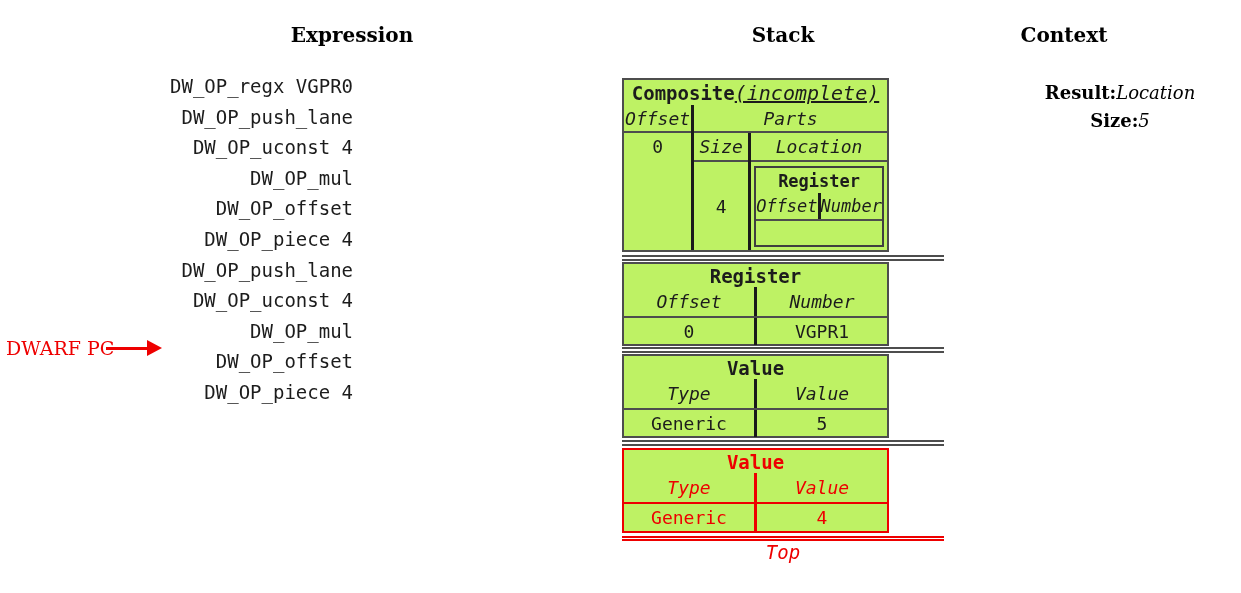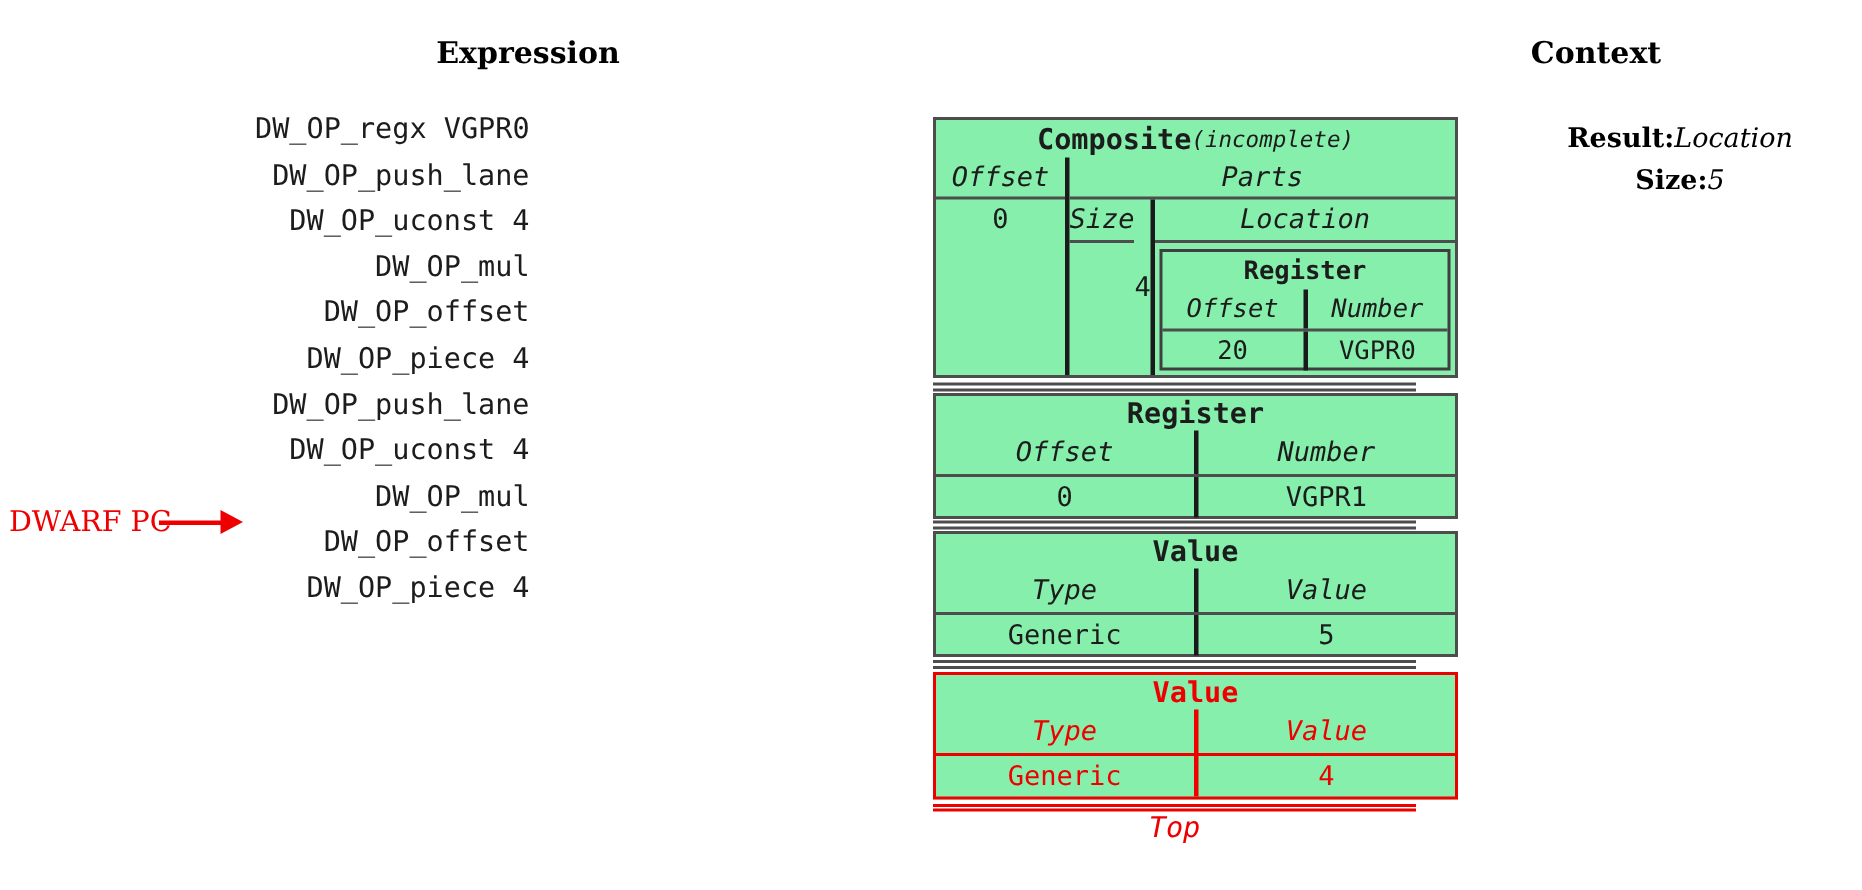--- a/index.html
+++ b/index.html
@@ -25,25 +25,25 @@
 
   
   .pc-label{position:absolute;left:6px;top:337px;font-family:"DejaVu Serif",serif;
             font-size:19px;color:var(--red);}
   .pc-shaft{position:absolute;left:106px;top:347px;width:43px;height:3px;background:var(--red);}
   .pc-head{position:absolute;left:147px;top:340px;width:0;height:0;
            border-top:8px solid transparent;border-bottom:8px solid transparent;
            border-left:15px solid var(--red);}
 
   
-  .stk{position:absolute;left:622px;width:350px;box-sizing:border-box;
-       border:2px solid var(--gray);background:#86efac;}
+  .stk{position:absolute;left:622px;width:267px;box-sizing:border-box;
+       border:2px solid var(--gray);background:#bef264;}
   .stk .t{display:flex;justify-content:center;align-items:center;
           font-weight:bold;font-size:19px;}
-  .stk .t .sfx{font-weight:normal;font-style:italic;font-size:15px;}
+  .stk .t .sfx{font-weight:normal;font-style:italic;font-size:20px;text-decoration:underline;}
   .h{font-style:italic;font-size:18px;display:flex;align-items:center;justify-content:center;}
   .v{font-size:18px;display:flex;align-items:center;justify-content:center;}
 
   
   .stk-simple .t{height:23px;}
   .stk-simple .cols{display:flex;height:29px;border-bottom:2px solid var(--gray);}
   .stk-simple .vals{display:flex;height:27px;}
   .stk-simple .cols>div,.stk-simple .vals>div{flex:1;}
   .stk-simple .cols>div:last-child,.stk-simple .vals>div:last-child{border-left:3px solid var(--dark);}
 
@@ -55,21 +55,21 @@
   
   #t1{top:78px;height:174px;}
   #t1 .t{height:25px;}
   #t1 .body{display:flex;height:145px;}
   #t1 .c-offset{width:86px;border-right:3px solid var(--dark);display:flex;flex-direction:column;}
   #t1 .c-offset .h{height:26px;border-bottom:2px solid var(--gray);}
   #t1 .c-offset .v{height:26px;}
   #t1 .c-parts{flex:1;display:flex;flex-direction:column;}
   #t1 .c-parts>.h{height:26px;border-bottom:2px solid var(--gray);}
   #t1 .sub{display:flex;flex:1;}
-  #t1 .c-size{width:54px;border-right:3px solid var(--dark);display:flex;flex-direction:row;}
+  #t1 .c-size{width:54px;border-right:3px solid var(--dark);display:flex;flex-direction:column;}
   #t1 .c-size .h{height:27px;border-bottom:2px solid var(--gray);}
   #t1 .c-size .v{flex:1;}
   #t1 .c-loc{flex:1;display:flex;flex-direction:column;}
   #t1 .c-loc>.h{height:27px;border-bottom:2px solid var(--gray);}
   
   .nest{margin:4px 3px 3px 3px;border:2px solid #3f3f3f;box-sizing:border-box;height:81px;}
   .nest .t{height:23px;font-size:17px;}
   .nest .cols{display:flex;height:26px;border-bottom:2px solid var(--gray);}
   .nest .vals{display:flex;height:26px;}
   .nest .cols>div,.nest .vals>div{flex:1;}
@@ -96,20 +96,21 @@
        font-family:"DejaVu Serif",serif;font-size:18px;line-height:28px;color:#000;}
   .ctx .bl{font-weight:bold;}
   .ctx .it{font-style:italic;}
 </style>
 </head>
 <body>
 
 <div class="canvas">
 
   <div class="hdr" id="hdr-expr">Expression</div>
+  <div class="hdr" id="hdr-stack">Stack</div>
   <div class="hdr" id="hdr-ctx">Context</div>
 
   <div class="expr-list">
     <div class="expr-item">DW_OP_regx VGPR0</div>
     <div class="expr-item">DW_OP_push_lane</div>
     <div class="expr-item">DW_OP_uconst 4</div>
     <div class="expr-item">DW_OP_mul</div>
     <div class="expr-item">DW_OP_offset</div>
     <div class="expr-item">DW_OP_piece 4</div>
     <div class="expr-item">DW_OP_push_lane</div>
@@ -141,24 +142,20 @@
             <div class="v">4</div>
           </div>
           <div class="c-loc">
             <div class="h">Location</div>
             <div class="nest">
               <div class="t">Register</div>
               <div class="cols">
                 <div class="h">Offset</div>
                 <div class="h">Number</div>
               </div>
-              <div class="vals">
-                <div class="v">20</div>
-                <div class="v">VGPR0</div>
-              </div>
             </div>
           </div>
         </div>
       </div>
     </div>
   </div>
 
   <div class="sep" id="sep1"></div>
 
   <div class="stk stk-simple" id="t2">

